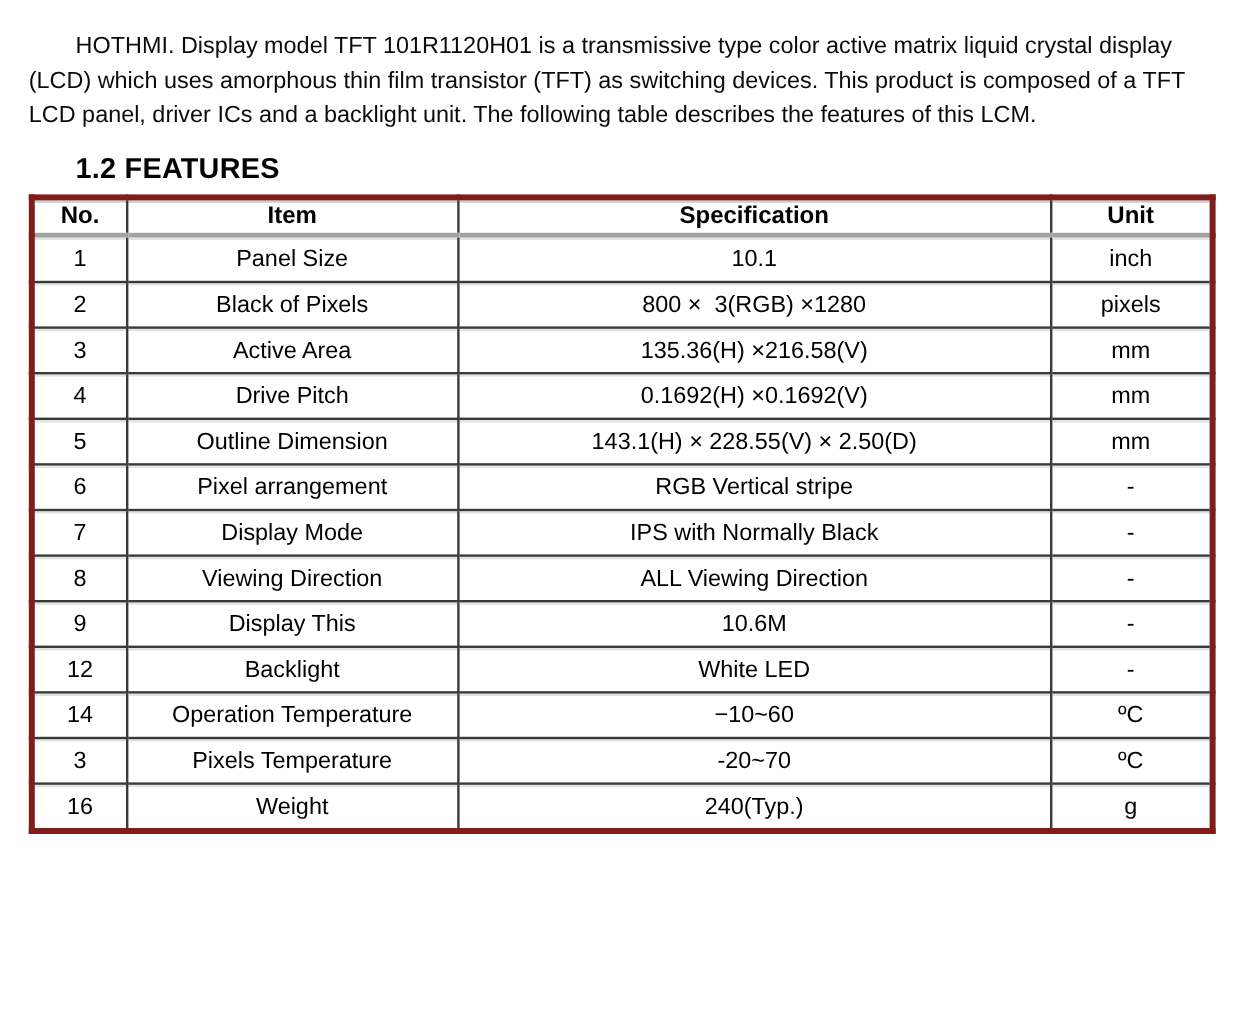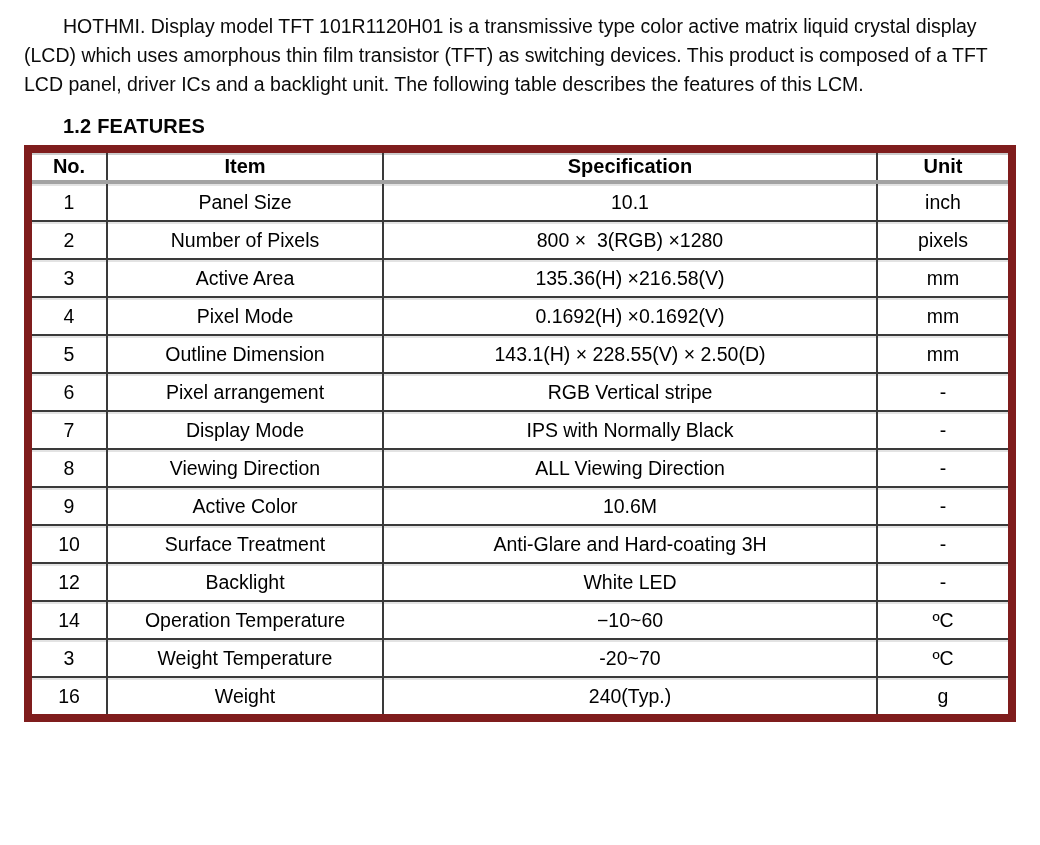--- a/index.html
+++ b/index.html
@@ -11,42 +11,42 @@
     width: 1040px;
     height: 845px;
     font-family: "Liberation Sans", sans-serif;
     color: #000000;
     overflow: hidden;
   }
   .page {
     box-sizing: border-box;
     width: 1040px;
     height: 845px;
-    padding: 12px 24px 0 24px;
+    padding: 24px 24px 0 24px;
   }
   .intro {
     margin: 0;
     width: 992px;
     font-size: 19.5px;
     line-height: 29px;
     text-indent: 39px;
     color: #0b0b0b;
   }
   .section-heading {
     margin: 16px 0 7px 39px;
-    font-size: 20px;
+    font-size: 24px;
     font-weight: bold;
     letter-spacing: 0.2px;
     color: #050505;
   }
   table.features {
     border-collapse: collapse;
     table-layout: fixed;
     width: 984px;
-    border: 8px solid #7f1d1d;
+    border: 5px solid #7f1d1d;
   }
   .features th, .features td {
     border: 2px solid #3a3a3a;
     text-align: center;
     vertical-align: middle;
     padding: 0 4px;
     overflow: hidden;
     font-size: 19.5px;
   }
   .features thead th {
@@ -91,33 +91,33 @@
     </thead>
     <tbody>
         <tr>
           <td class="col-no">1</td>
           <td class="col-item">Panel Size</td>
           <td class="col-specification">10.1</td>
           <td class="col-unit">inch</td>
         </tr>
         <tr>
           <td class="col-no">2</td>
-          <td class="col-item">Number of Pixels</td>
+          <td class="col-item">Black of Pixels</td>
           <td class="col-specification">800 ×  3(RGB) ×1280</td>
           <td class="col-unit">pixels</td>
         </tr>
         <tr>
           <td class="col-no">3</td>
           <td class="col-item">Active Area</td>
           <td class="col-specification">135.36(H) ×216.58(V)</td>
           <td class="col-unit">mm</td>
         </tr>
         <tr>
           <td class="col-no">4</td>
-          <td class="col-item">Pixel Mode</td>
+          <td class="col-item">Drive Pitch</td>
           <td class="col-specification">0.1692(H) ×0.1692(V)</td>
           <td class="col-unit">mm</td>
         </tr>
         <tr>
           <td class="col-no">5</td>
           <td class="col-item">Outline Dimension</td>
           <td class="col-specification">143.1(H) × 228.55(V) × 2.50(D)</td>
           <td class="col-unit">mm</td>
         </tr>
         <tr>
@@ -133,45 +133,39 @@
           <td class="col-unit">-</td>
         </tr>
         <tr>
           <td class="col-no">8</td>
           <td class="col-item">Viewing Direction</td>
           <td class="col-specification">ALL Viewing Direction</td>
           <td class="col-unit">-</td>
         </tr>
         <tr>
           <td class="col-no">9</td>
-          <td class="col-item">Active Color</td>
+          <td class="col-item">Display This</td>
           <td class="col-specification">10.6M</td>
-          <td class="col-unit">-</td>
-        </tr>
-        <tr>
-          <td class="col-no">10</td>
-          <td class="col-item">Surface Treatment</td>
-          <td class="col-specification">Anti-Glare and Hard-coating 3H</td>
           <td class="col-unit">-</td>
         </tr>
         <tr>
           <td class="col-no">12</td>
           <td class="col-item">Backlight</td>
           <td class="col-specification">White LED</td>
           <td class="col-unit">-</td>
         </tr>
         <tr>
           <td class="col-no">14</td>
           <td class="col-item">Operation Temperature</td>
           <td class="col-specification">−10~60</td>
           <td class="col-unit">ºC</td>
         </tr>
         <tr>
           <td class="col-no">3</td>
-          <td class="col-item">Weight Temperature</td>
+          <td class="col-item">Pixels Temperature</td>
           <td class="col-specification">-20~70</td>
           <td class="col-unit">ºC</td>
         </tr>
         <tr>
           <td class="col-no">16</td>
           <td class="col-item">Weight</td>
           <td class="col-specification">240(Typ.)</td>
           <td class="col-unit">g</td>
         </tr>
       </tbody>

